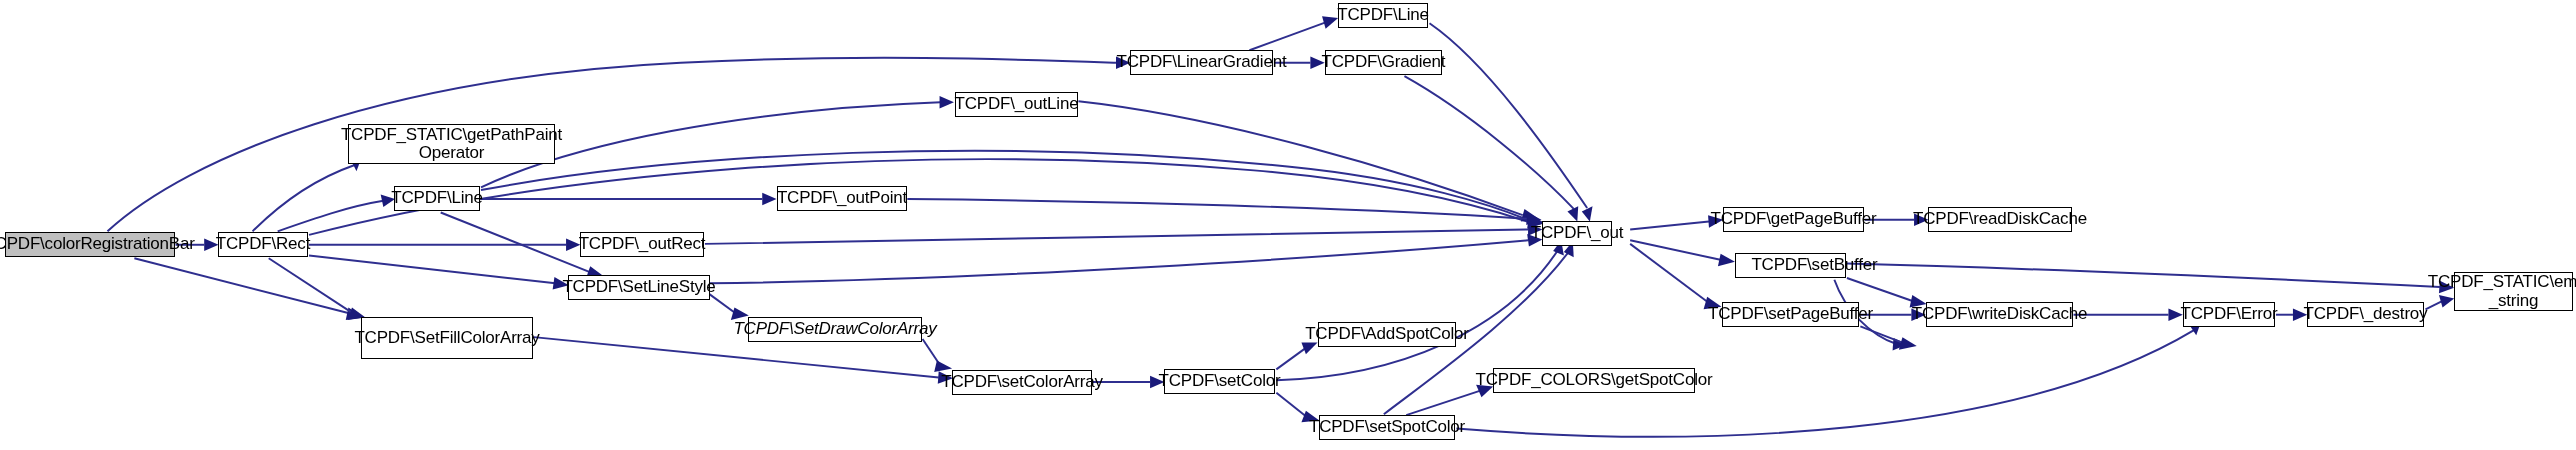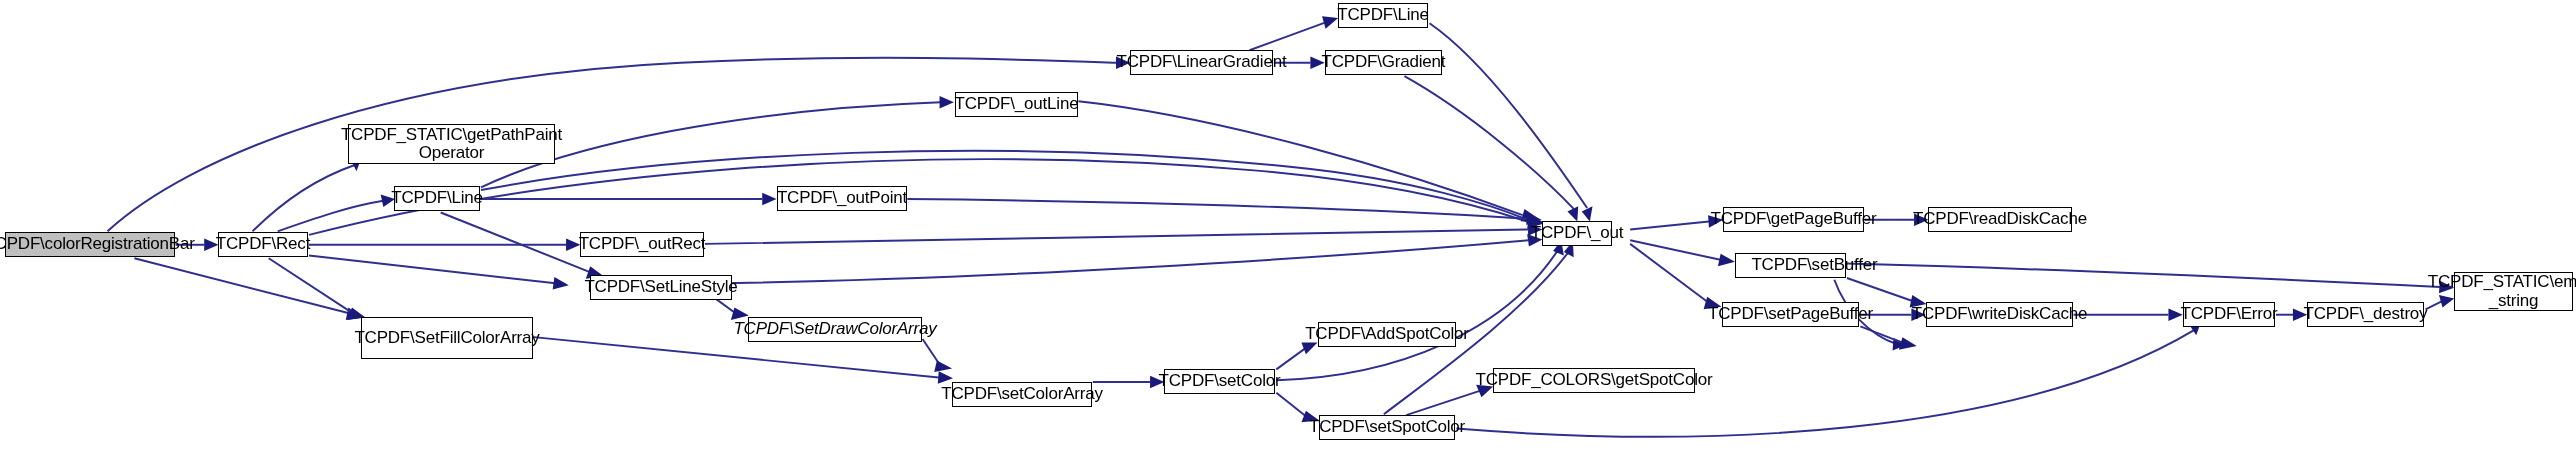--- a/index.html
+++ b/index.html
@@ -200,21 +200,21 @@
 Operator</div>
 
   <div class="node" style="left:394px; top:186px; width:86px; height:25px;">TCPDF\Line</div>
 
   <div class="node" style="left:955px; top:92px; width:123px; height:25px;">TCPDF\_outLine</div>
 
   <div class="node" style="left:777px; top:186px; width:130px; height:25px;">TCPDF\_outPoint</div>
 
   <div class="node" style="left:580px; top:232px; width:124px; height:25px;">TCPDF\_outRect</div>
 
-  <div class="node" style="left:568px; top:275px; width:142px; height:25px;margin-left:22px;">TCPDF\SetLineStyle</div>
+  <div class="node" style="left:568px; top:275px; width:142px; height:25px;">TCPDF\SetLineStyle</div>
 
   <div class="node" style="left:361px; top:317px; width:172px; height:42px;">TCPDF\SetFillColorArray</div>
 
   <div class="node" style="left:748px; top:317px; width:174px; height:25px;font-style:italic;">TCPDF\SetDrawColorArray</div>
 
   <div class="node" style="left:1130px; top:50px; width:143px; height:25px;">TCPDF\LinearGradient</div>
 
   <div class="node" style="left:1338px; top:2.7px; width:90px; height:25px;">TCPDF\Line</div>
 
   <div class="node" style="left:1325px; top:50px; width:117px; height:25px;">TCPDF\Gradient</div>
@@ -234,21 +234,21 @@
 
   <div class="node" style="left:2183px; top:302px; width:92px; height:25px;">TCPDF\Error</div>
 
   <div class="node" style="left:2307px; top:302px; width:117px; height:25px;">TCPDF\_destroy</div>
 
   <div class="node" style="left:2454px; top:272px; width:119px; height:39px;">TCPDF_STATIC\empty
 _string</div>
 
   <div class="node" style="left:1318px; top:322px; width:138px; height:25px;">TCPDF\AddSpotColor</div>
 
-  <div class="node" style="left:952px; top:382px; width:140px; height:25px;">TCPDF\setColorArray</div>
+  <div class="node" style="left:952px; top:370px; width:140px; height:25px;">TCPDF\setColorArray</div>
 
   <div class="node" style="left:1164px; top:369px; width:111px; height:25px;">TCPDF\setColor</div>
 
   <div class="node" style="left:1493px; top:368px; width:202px; height:25px;">TCPDF_COLORS\getSpotColor</div>
 
   <div class="node" style="left:1319px; top:415px; width:136px; height:25px;">TCPDF\setSpotColor</div>
 
 </div>
 
 

